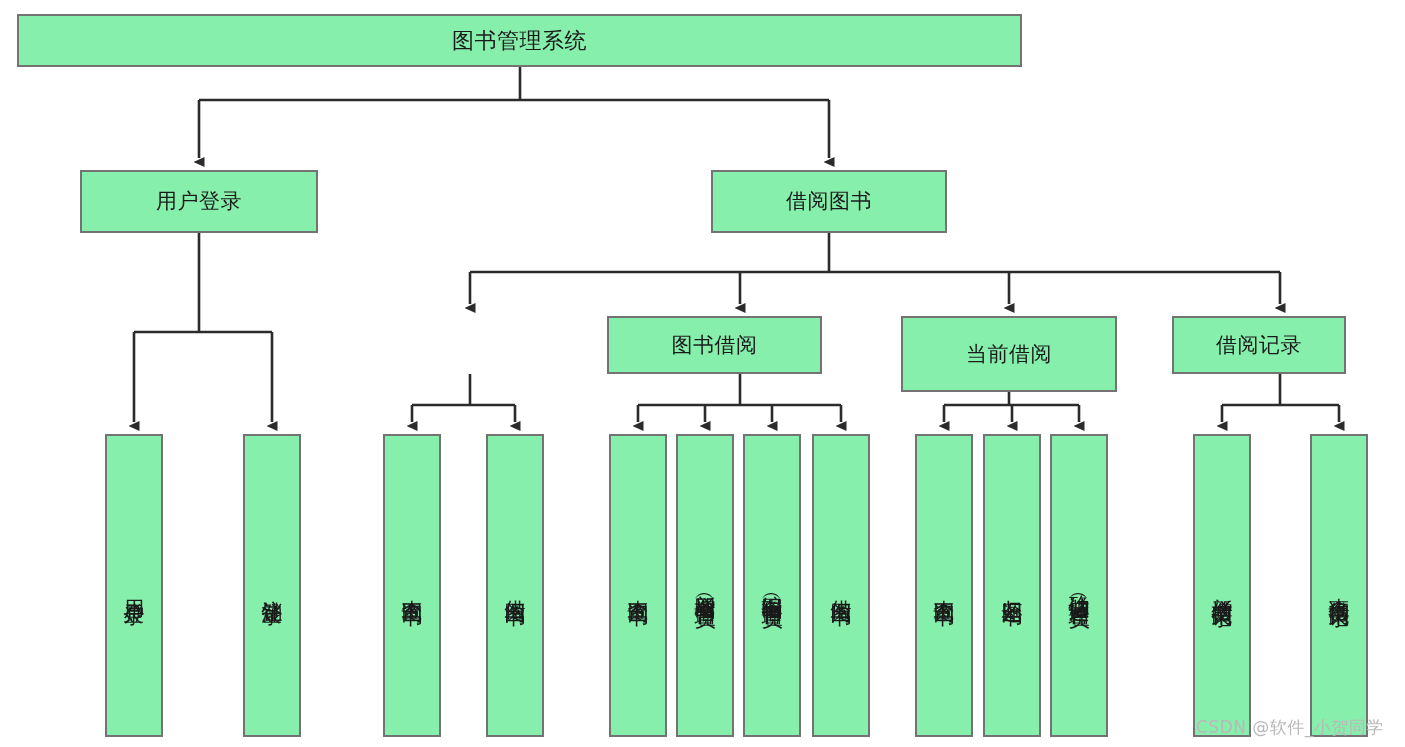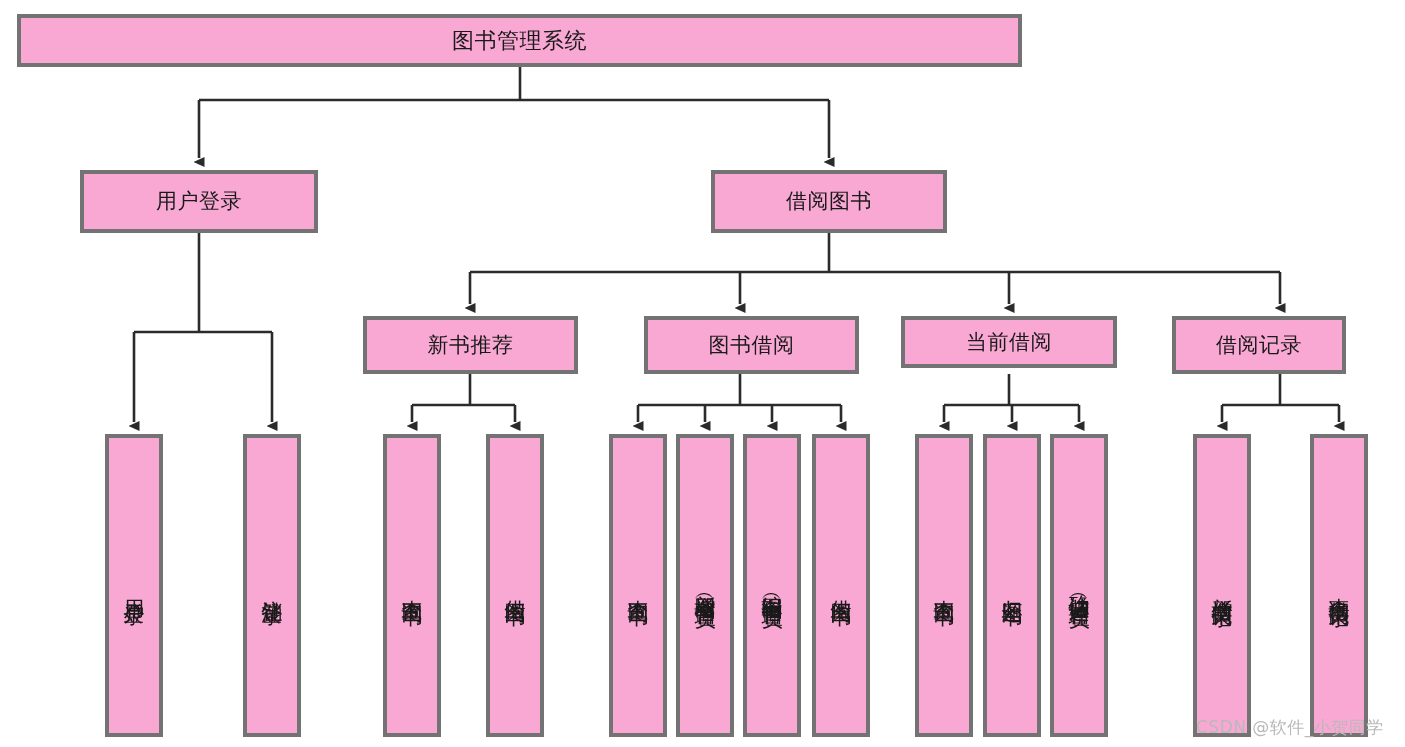--- a/index.html
+++ b/index.html
@@ -22,22 +22,22 @@
     position: absolute;
     left: 0;
     top: 0;
     width: 1405px;
     height: 747px;
     pointer-events: none;
   }
   .node {
     position: absolute;
     box-sizing: border-box;
-    background: #f9a8d4;
-    border: 4px solid #737373;
+    background: #86efac;
+    border: 2px solid #737373;
     display: flex;
     align-items: center;
     justify-content: center;
     color: #1a1a1a;
     z-index: 2;
   }
   .node .lbl {
     display: block;
     line-height: 1.18;
     text-align: center;
@@ -139,29 +139,26 @@
   </div>
 
   <div class="node horiz" style="left:80px; top:170px; width:238px; height:63px;">
     <span class="lbl">用户登录</span>
   </div>
 
   <div class="node horiz" style="left:711px; top:170px; width:236px; height:63px;">
     <span class="lbl">借阅图书</span>
   </div>
 
-  <div class="node horiz" style="left:363px; top:316px; width:215px; height:58px;">
-    <span class="lbl">新书推荐</span>
-  </div>
-
-  <div class="node horiz" style="left:644px; top:316px; width:215px; height:58px;">
+
+  <div class="node horiz" style="left:607px; top:316px; width:215px; height:58px;">
     <span class="lbl">图书借阅</span>
   </div>
 
-  <div class="node horiz" style="left:901px; top:316px; width:216px; height:52px;">
+  <div class="node horiz" style="left:901px; top:316px; width:216px; height:76px;">
     <span class="lbl">当前借阅</span>
   </div>
 
   <div class="node horiz" style="left:1172px; top:316px; width:174px; height:58px;">
     <span class="lbl">借阅记录</span>
   </div>
 
   <div class="node vert" style="left:105px; top:434px; width:58px; height:303px;">
     <span class="lbl">用户登录</span>
   </div>

